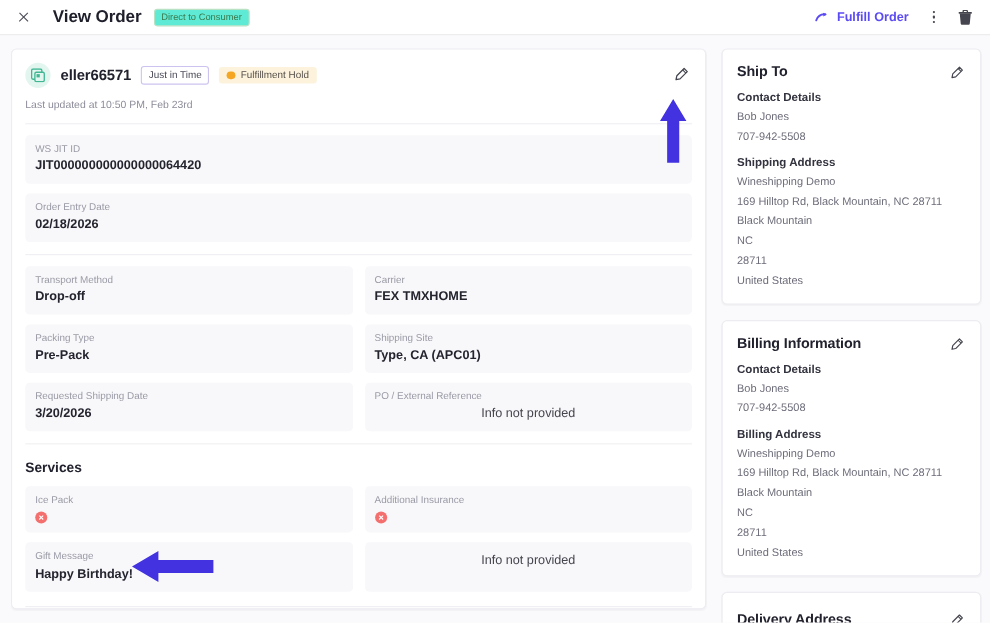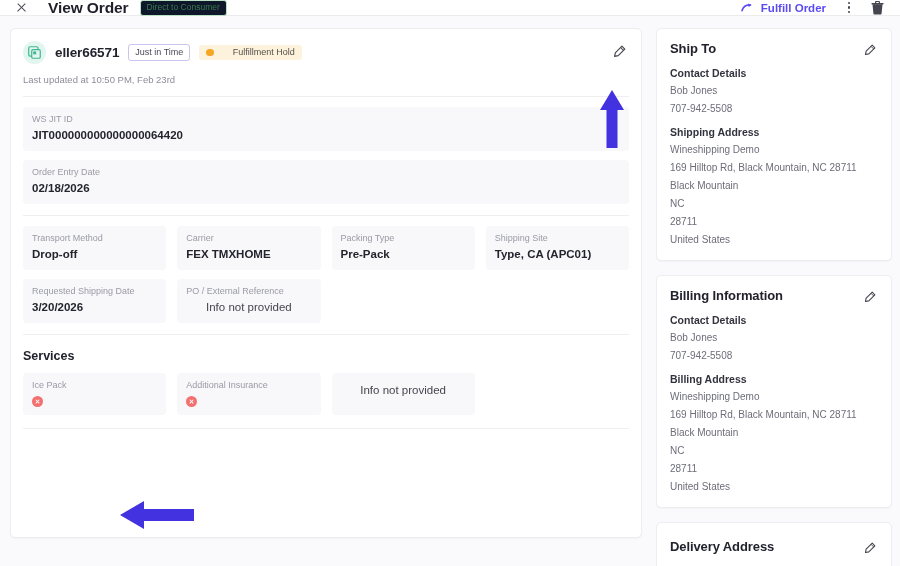--- a/index.html
+++ b/index.html
@@ -6,21 +6,21 @@
   html, body {
     width: 900px; height: 566px;
     background: #fafafc;
     font-family: "Liberation Sans", sans-serif;
     color: #2b2b3a;
     overflow: hidden;
   }
 
   
   .topbar {
-    height: 16px;
+    height: 32px;
     background: #ffffff;
     display: flex;
     align-items: center;
     padding: 0 10px 0 8px;
     border-bottom: 1px solid #ececed;
     position: relative;
   }
   .icon-btn {
     width: 26px; height: 26px;
     border-radius: 50%;
@@ -44,21 +44,21 @@
     font-size: 15.5px;
     font-weight: 700;
     letter-spacing: -0.1px;
     margin-left: 14px;
     color: #1f1f2b;
   }
   .chip-dtc {
     margin-left: 11px;
     font-size: 8.5px;
     color: #3b7a50;
-    background: #0f172a;
+    background: #5eead4;
     border: 1px solid #b9e2c5;
     border-radius: 3px;
     padding: 2.5px 6px 3px;
     line-height: 1;
     white-space: nowrap;
   }
   .topbar-right {
     margin-left: auto;
     display: flex;
     align-items: center;
@@ -109,21 +109,21 @@
     flex: 0 0 auto;
   }
   .order-name { font-size: 13.5px; font-weight: 700; color: #22222e; letter-spacing: -0.1px;}
   .chip-jit {
     font-size: 9px; color: #4a4a58;
     border: 1px solid #cdc3f0; border-radius: 3px;
     padding: 2.5px 6px 3px; line-height: 1; background:#fff;
     white-space: nowrap;
   }
   .chip-hold {
-    display: flex; align-items: center; gap: 19px;
+    display: flex; align-items: center; gap: 5px;
     font-size: 9px; color: #55504a;
     background: #fdf3dd; border-radius: 3px;
     padding: 3px 7px 3.5px; line-height: 1;
     white-space: nowrap;
   }
   .dot-orange { width: 7.5px; height: 7.5px; border-radius: 50%; background: #f5a623; display: block; }
   .subtle { font-size: 9.5px; color: #8d8d9a; margin-top: 10px; }
 
   .edit-pencil {
     position: absolute; right: 12px; top: 12px;
@@ -138,21 +138,21 @@
     background: #f8f8fa;
     border-radius: 4px;
     padding: 7px 9px 8px;
     min-height: 38px;
   }
   .field .lbl { font-size: 9px; color: #9a9aa6; line-height: 1.25; }
   .field .val { font-size: 11.5px; font-weight: 700; color: #24242f; margin-top: 4px; line-height: 1.2; }
   .field .val.muted { font-weight: 400; color: #46464f; text-align: center; }
 
   .grid1 { display: grid; grid-template-columns: 1fr; gap: 9px; margin-top: 10px; }
-  .grid2 { display: grid; grid-template-columns: 1fr 1fr 1fr 1fr; gap: 9px 11px; margin-top: 10px; }
+  .grid2 { display: grid; grid-template-columns: 1fr 1fr; gap: 9px 11px; margin-top: 10px; }
 
   .sec-title { font-size: 12.5px; font-weight: 700; color: #22222e; margin-top: 14px; }
 
   .xicon {
     width: 11px; height: 11px; border-radius: 50%;
     background: #f4706e; display: flex; align-items: center; justify-content: center;
     margin-top: 5px;
   }
   .xicon span { position: relative; width: 5px; height: 5px; display:block;}
   .xicon span::before, .xicon span::after {
@@ -292,20 +292,24 @@
           <div class="lbl">Ice Pack</div>
           <div class="xicon">
               <span></span>
             </div>
         </div>
         <div class="field">
           <div class="lbl">Additional Insurance</div>
           <div class="xicon">
               <span></span>
             </div>
+        </div>
+        <div class="field">
+          <div class="lbl">Gift Message</div>
+          <div class="val">Happy Birthday!</div>
         </div>
         <div class="field">
           <div class="val muted">Info not provided</div>
         </div>
       </div>
 
       <div class="divider" style="margin-top:13px"></div>
     </div>
   </div>
 

